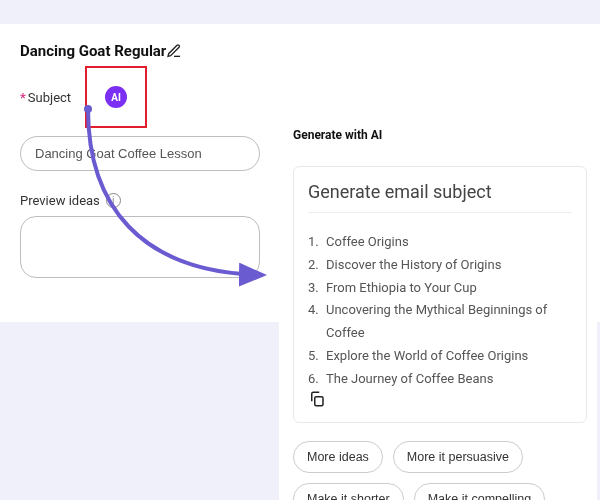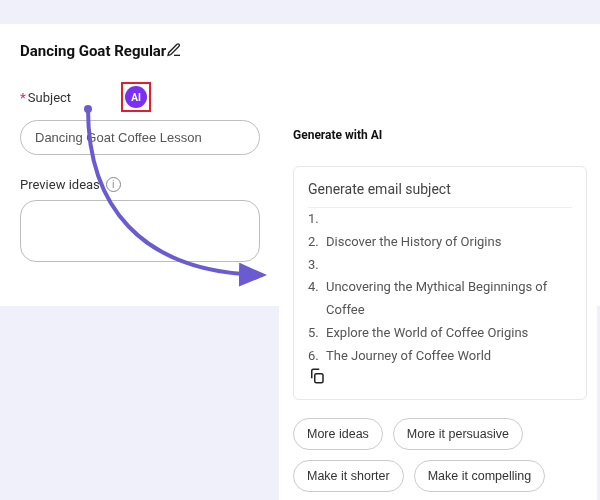--- a/index.html
+++ b/index.html
@@ -14,48 +14,48 @@
   .form-panel {
     position: absolute;
     left: 0;
     top: 24px;
     width: 600px;
     background: #fff;
     padding: 18px 20px 40px 20px;
   }
   .title-row {
     display: flex;
-    margin-bottom: 22px;
+    align-items: center;
+    margin-bottom: 6px;
   }
   .title {
     font-size: 15px;
     font-weight: 700;
     color: #111;
   }
   .edit-icon {
     width: 16px; height: 16px;
     color: #222;
     cursor: pointer;
   }
   .field-label-row {
     display: flex;
     align-items: center;
-    gap: 6px;
+    gap: 14px;
     margin-bottom: 8px;
     font-size: 13px;
     color: #333;
   }
   .req { color: #d63384; font-weight: 600; margin-right: 2px;}
   .ai-badge-wrap {
     border: 2px solid #e11d2e;
-    padding: 2px;
+    padding: 18px;
     display: inline-flex;
     align-items: flex-start;
     justify-content: center;
-    margin-left: 44px;
   }
   .ai-badge {
     width: 22px; height: 22px;
     border-radius: 50%;
     background: #7b2ff2;
     color: #fff;
     font-size: 10px;
     font-weight: 700;
     display: flex;
     align-items: center;
@@ -117,25 +117,25 @@
     margin-bottom: 24px;
   }
   .ai-card {
     border: 1px solid #e8e8e8;
     border-radius: 6px;
     padding: 14px 14px 10px 14px;
     background: #fff;
     margin-bottom: 18px;
   }
   .ai-card-heading {
-    font-size: 14px;
+    font-size: 18px;
     color: #444;
     padding-bottom: 10px;
     border-bottom: 1px solid #eee;
-    margin-bottom: 0;
+    margin-bottom: 18px;
   }
   .ai-list {
     list-style: none;
     font-size: 13px;
     color: #555;
     line-height: 1.75;
   }
   .ai-list li { display: flex; gap: 4px; }
   .ai-list .num { min-width: 14px; }
   .copy-icon {
@@ -210,39 +210,41 @@
 </svg>
 
 <div class="ai-popover">
   <div class="ai-title">Generate with AI</div>
 
   <div class="ai-card">
     <div class="ai-card-heading">Generate email subject</div>
     <ol class="ai-list">
       <li>
           <span class="num">1.</span>
+          <span>Coffee Origins</span>
         </li>
       <li>
           <span class="num">2.</span>
           <span>Discover the History of Origins</span>
         </li>
       <li>
           <span class="num">3.</span>
+          <span>From Ethiopia to Your Cup</span>
         </li>
       <li>
           <span class="num">4.</span>
           <span>Uncovering the Mythical Beginnings of Coffee</span>
         </li>
       <li>
           <span class="num">5.</span>
           <span>Explore the World of Coffee Origins</span>
         </li>
       <li>
           <span class="num">6.</span>
-          <span>The Journey of Coffee World</span>
+          <span>The Journey of Coffee Beans</span>
         </li>
     </ol>
     <span class="copy-icon">
       <svg viewBox="0 0 24 24" width="18" height="18" fill="none" stroke="currentColor" stroke-width="2">
         <rect x="9" y="9" width="11" height="12" rx="2"></rect>
           <path d="M5 15V5a2 2 0 0 1 2-2h8"></path>
       </svg>
     </span>
   </div>
 

